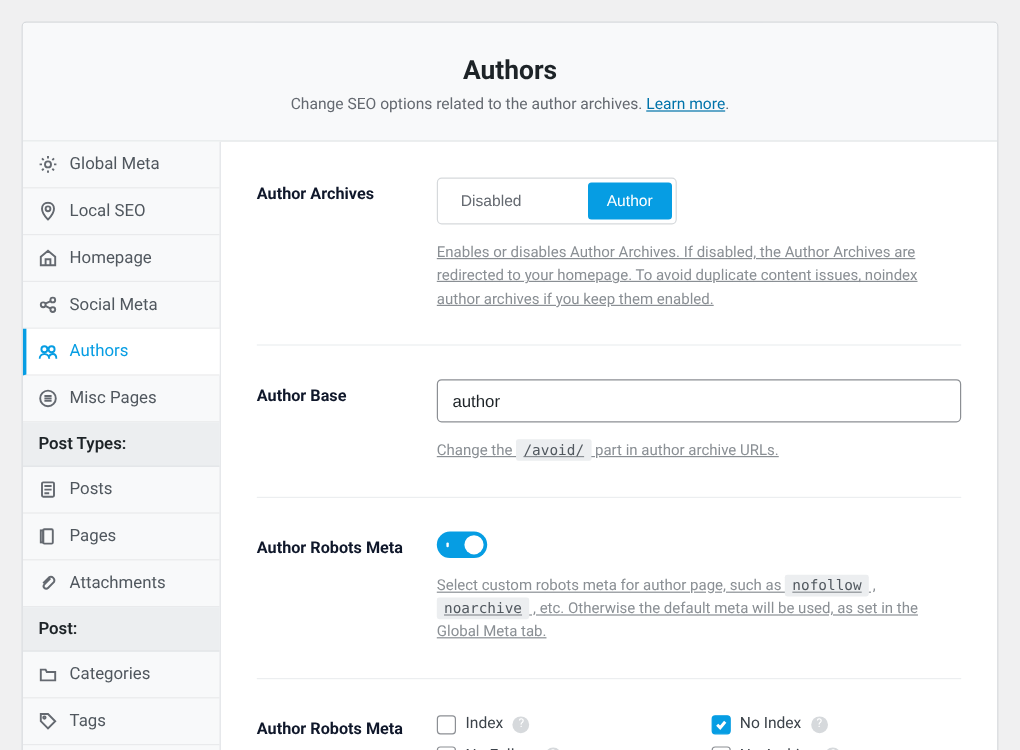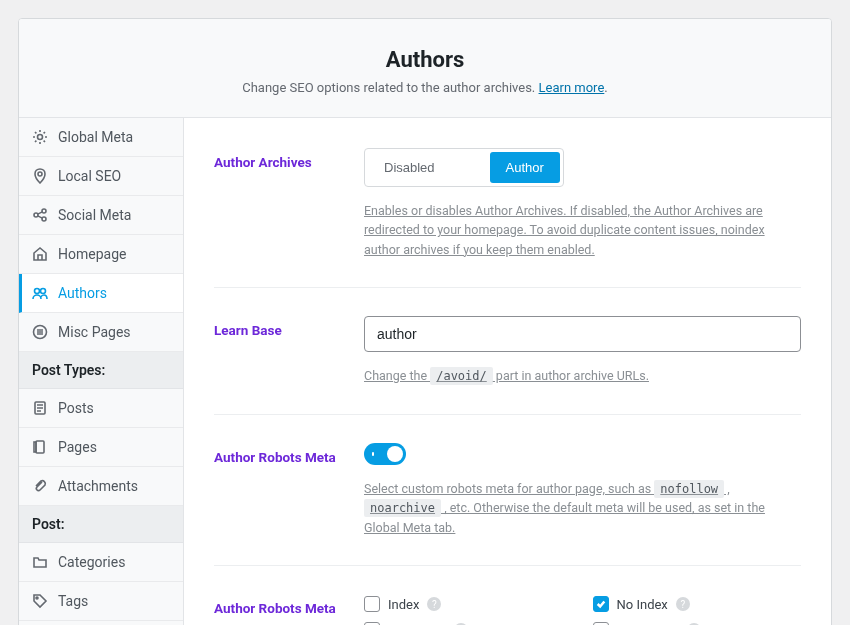--- a/index.html
+++ b/index.html
@@ -86,21 +86,21 @@
     border-bottom: 1px solid #eceef0;
     padding-bottom: 28px;
     margin-bottom: 28px;
   }
   .form-row:last-child { border-bottom: none; margin-bottom: 0; padding-bottom: 10px;}
   .form-label {
     width: 150px;
     flex-shrink: 0;
     font-weight: 700;
     font-size: 13.5px;
-    color: #6d28d9;
+    color: #0f172a;
     padding-top: 6px;
   }
   .form-field { flex: 1; }
   .seg-control {
     display: inline-flex;
     border: 1px solid #d6d9dc;
     border-radius: 4px;
     padding: 3px;
     background: #fff;
     gap: 39px;
@@ -230,33 +230,33 @@
           </div>
           <div class="sidebar-item">
             <svg class="sb-icon" viewBox="0 0 16 16">
               <path d="M8 1C5 1 3 3 3 6c0 4 5 9 5 9s5-5 5-9c0-3-2-5-5-5z"></path>
               <circle cx="8" cy="6" r="2"></circle>
             </svg>
             <span>Local SEO</span>
           </div>
           <div class="sidebar-item">
             <svg class="sb-icon" viewBox="0 0 16 16">
+              <path d="M2 7l6-5 6 5v7H2z"></path>
+              <path d="M6 14V9h4v5"></path>
+            </svg>
+            <span>Homepage</span>
+          </div>
+          <div class="sidebar-item">
+            <svg class="sb-icon" viewBox="0 0 16 16">
               <circle cx="4" cy="8" r="2"></circle>
               <circle cx="12" cy="4" r="2"></circle>
               <circle cx="12" cy="12" r="2"></circle>
               <path d="M5.7 7.1l4.6-2.2M5.7 8.9l4.6 2.2"></path>
             </svg>
             <span>Social Meta</span>
-          </div>
-          <div class="sidebar-item">
-            <svg class="sb-icon" viewBox="0 0 16 16">
-              <path d="M2 7l6-5 6 5v7H2z"></path>
-              <path d="M6 14V9h4v5"></path>
-            </svg>
-            <span>Homepage</span>
           </div>
           <div class="sidebar-item active">
             <svg class="sb-icon" viewBox="0 0 16 16">
               <circle cx="5" cy="6" r="2.5"></circle>
               <circle cx="11" cy="6" r="2.5"></circle>
               <path d="M1 14c0-2.5 2-4 4-4s4 1.5 4 4M9 12c.5-1.5 2-2 3-2 2 0 3 1.5 3 4"></path>
             </svg>
             <span>Authors</span>
           </div>
           <div class="sidebar-item">
@@ -315,21 +315,21 @@
         <div class="form-field">
           <div class="seg-control">
             <button class="seg-btn">Disabled</button>
             <button class="seg-btn on">Author</button>
           </div>
           <div class="help">Enables or disables Author Archives. If disabled, the Author Archives are redirected to your homepage. To avoid duplicate content issues, noindex author archives if you keep them enabled.</div>
         </div>
       </div>
 
       <div class="form-row">
-        <div class="form-label">Learn Base</div>
+        <div class="form-label">Author Base</div>
         <div class="form-field">
           <input type="text" value="author" style="">
           <div class="help">
             <span>Change the </span><code>/avoid/</code><span> part in author archive URLs.</span>
           </div>
         </div>
       </div>
 
       <div class="form-row">
         <div class="form-label">Author Robots Meta</div>

